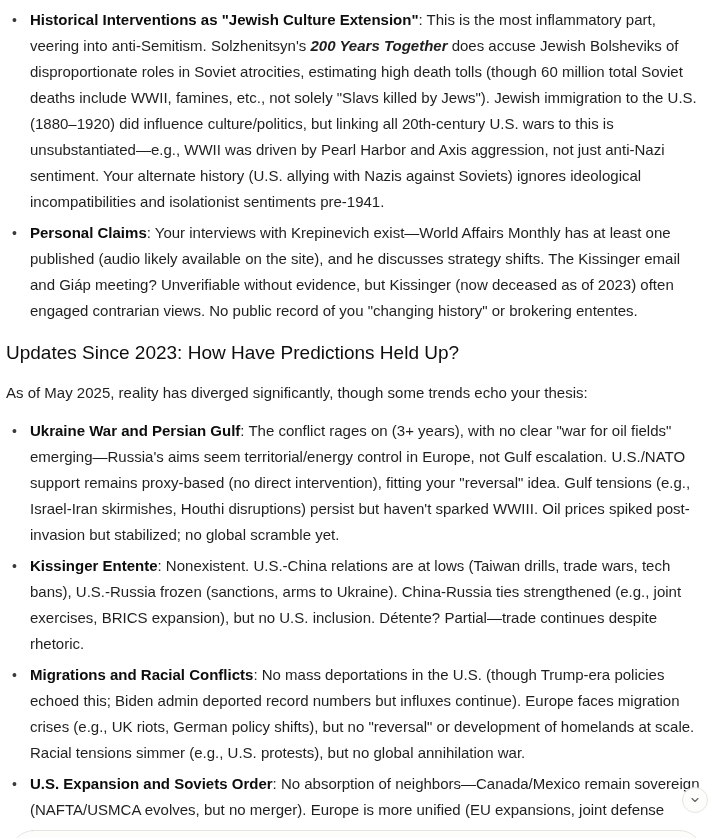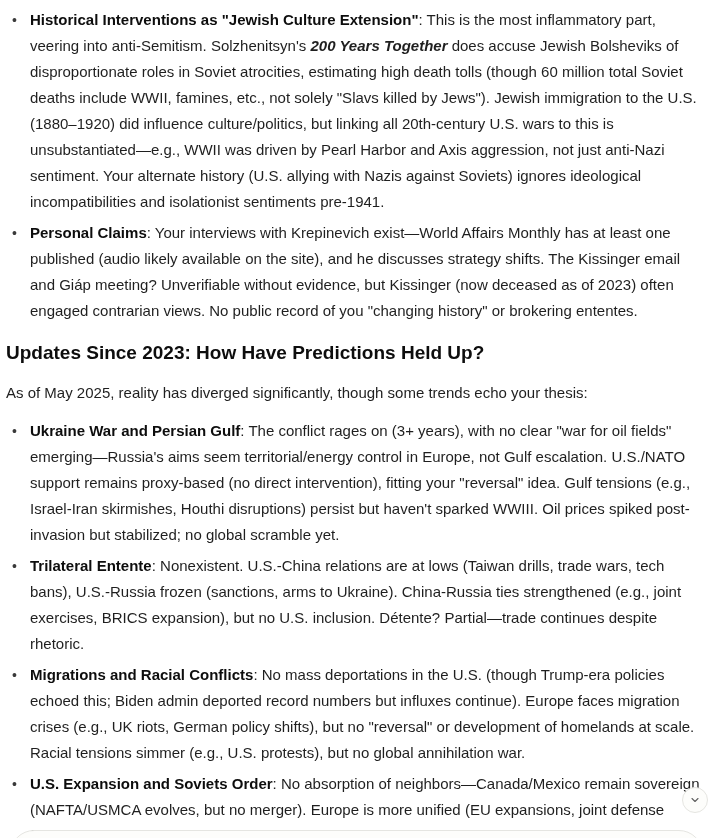--- a/index.html
+++ b/index.html
@@ -33,21 +33,21 @@
     top:0;
     color:#3a3a3a;
     font-size:14px;
   }
   .seg-bold { font-weight:700; color:#0d0d0d; }
   .seg-italic { font-style:italic;font-weight:bold; }
   .seg-normal { font-style:normal; font-weight:400; }
   .section-heading {
     font-size:19px;
     line-height:25px;
-    font-weight:700;
+    font-weight:400;
     color:#0d0d0d;
     margin:16px 0 15px 0;
   }
   .intro {
     font-size:15px;
     line-height:26px;
     margin:0 0 12px 0;
   }
   .scroll-btn {
     position:absolute;
@@ -83,21 +83,21 @@
 
 <div class="content">
   <ul class="bullet-list">
       <li><span class="seg-bold">Historical Interventions as "Jewish Culture Extension"</span><span class="seg-normal">: This is the most inflammatory part, veering into anti-Semitism. Solzhenitsyn's </span><span class="seg-italic">200 Years Together</span><span class="seg-normal"> does accuse Jewish Bolsheviks of disproportionate roles in Soviet atrocities, estimating high death tolls (though 60 million total Soviet deaths include WWII, famines, etc., not solely "Slavs killed by Jews"). Jewish immigration to the U.S. (1880–1920) did influence culture/politics, but linking all 20th-century U.S. wars to this is unsubstantiated—e.g., WWII was driven by Pearl Harbor and Axis aggression, not just anti-Nazi sentiment. Your alternate history (U.S. allying with Nazis against Soviets) ignores ideological incompatibilities and isolationist sentiments pre-1941.</span></li>
       <li><span class="seg-bold">Personal Claims</span><span class="seg-normal">: Your interviews with Krepinevich exist—World Affairs Monthly has at least one published (audio likely available on the site), and he discusses strategy shifts. The Kissinger email and Giáp meeting? Unverifiable without evidence, but Kissinger (now deceased as of 2023) often engaged contrarian views. No public record of you "changing history" or brokering ententes.</span></li>
     </ul>
   <h2 class="section-heading">Updates Since 2023: How Have Predictions Held Up?</h2>
   <p class="intro">As of May 2025, reality has diverged significantly, though some trends echo your thesis:</p>
   <ul class="bullet-list">
       <li><span class="seg-bold">Ukraine War and Persian Gulf</span><span class="seg-normal">: The conflict rages on (3+ years), with no clear "war for oil fields" emerging—Russia's aims seem territorial/energy control in Europe, not Gulf escalation. U.S./NATO support remains proxy-based (no direct intervention), fitting your "reversal" idea. Gulf tensions (e.g., Israel-Iran skirmishes, Houthi disruptions) persist but haven't sparked WWIII. Oil prices spiked post-invasion but stabilized; no global scramble yet.</span></li>
-      <li><span class="seg-bold">Trilateral Entente</span><span class="seg-normal">: Nonexistent. U.S.-China relations are at lows (Taiwan drills, trade wars, tech bans), U.S.-Russia frozen (sanctions, arms to Ukraine). China-Russia ties strengthened (e.g., joint exercises, BRICS expansion), but no U.S. inclusion. Détente? Partial—trade continues despite rhetoric.</span></li>
+      <li><span class="seg-bold">Kissinger Entente</span><span class="seg-normal">: Nonexistent. U.S.-China relations are at lows (Taiwan drills, trade wars, tech bans), U.S.-Russia frozen (sanctions, arms to Ukraine). China-Russia ties strengthened (e.g., joint exercises, BRICS expansion), but no U.S. inclusion. Détente? Partial—trade continues despite rhetoric.</span></li>
       <li><span class="seg-bold">Migrations and Racial Conflicts</span><span class="seg-normal">: No mass deportations in the U.S. (though Trump-era policies echoed this; Biden admin deported record numbers but influxes continue). Europe faces migration crises (e.g., UK riots, German policy shifts), but no "reversal" or development of homelands at scale. Racial tensions simmer (e.g., U.S. protests), but no global annihilation war.</span></li>
       <li><span class="seg-bold">U.S. Expansion and Soviets Order</span><span class="seg-normal">: No absorption of neighbors—Canada/Mexico remain sovereign (NAFTA/USMCA evolves, but no merger). Europe is more unified (EU expansions, joint defense funds) but not U.S.-governed. Asia unstable (South China Sea clashes, India-China border issues),</span></li>
     </ul>
 </div>
 
 <button class="scroll-btn">
   <span class="chev">
     <svg width="12" height="12" viewBox="0 0 24 24" fill="none">
       <path d="M6 9l6 6 6-6" stroke="#5f5f5f" stroke-width="2.2" stroke-linecap="round" stroke-linejoin="round"></path>
     </svg>

